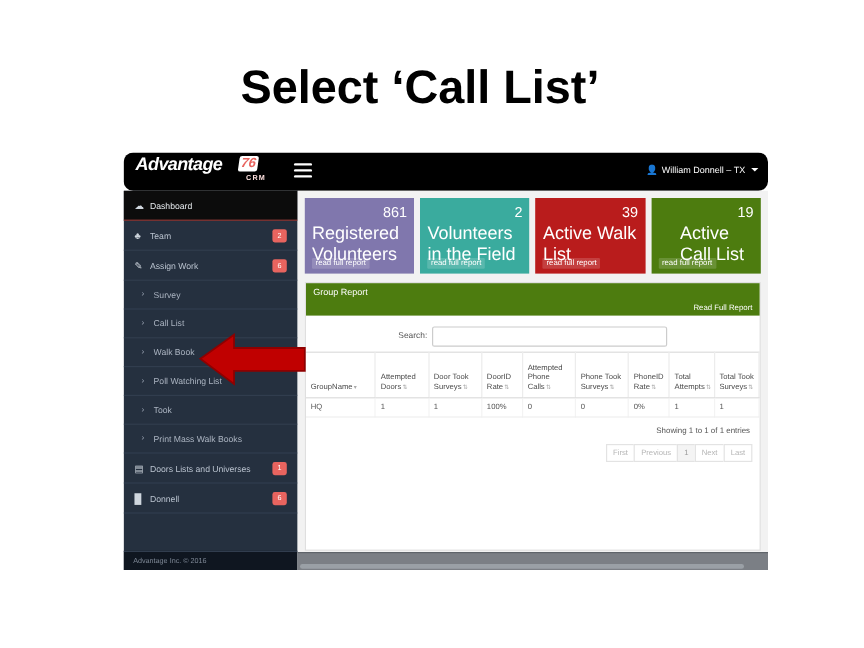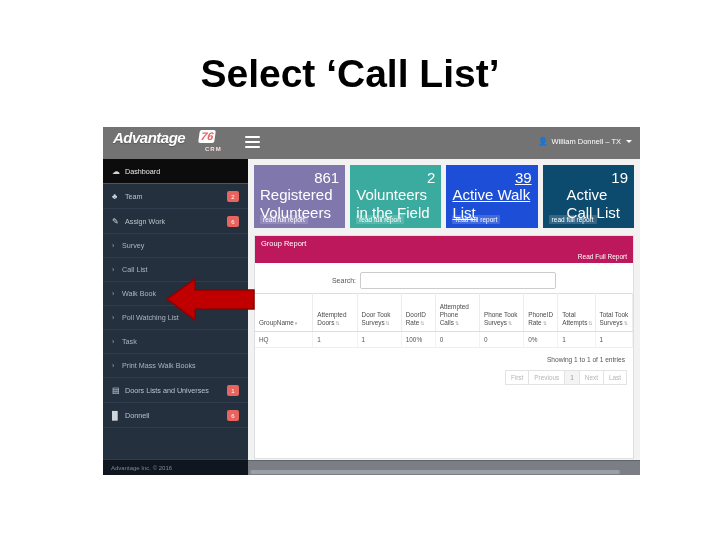--- a/index.html
+++ b/index.html
@@ -40,21 +40,22 @@
     overflow: hidden;
     font-size: 7px;
   }
 
   
   .navbar {
     position: absolute;
     left: 0; top: 0;
     width: 537px;
     height: 32px;
-    background: #737373;
+    background: #000000;
+    border-radius: 8px;
   }
   .brand {
     position: absolute;
     left: 10px;
     top: 2px;
     width: 120px;
     height: 28px;
     color: #ffffff;
   }
   .brand-main {
@@ -155,21 +156,21 @@
     border-bottom: 1px solid #8e3a39;
   }
   .side-item .si-icon {
     width: 13px;
     font-size: 8px;
     color: #cfd6de;
     flex: 0 0 auto;
     display: inline-block;
   }
   .side-item.sub {
-    padding-left: 9px;
+    padding-left: 15px;
     height: 24px;
     color: #aab3c0;
   }
   .side-item.sub .si-icon {
     width: 10px;
     font-size: 7px;
     color: #98a2b0;
   }
   .side-label {
     flex: 1 1 auto;
@@ -228,21 +229,21 @@
     position: relative;
     width: 92px;
     height: 63px;
     color: #ffffff;
     box-sizing: border-box;
     padding: 3px 6px;
     overflow: hidden;
   }
   .card-num {
     text-align: right;
-    font-size: 15px;
+    font-size: 12px;
     line-height: 19px;
     font-weight: 300;
     font-family: "Liberation Sans", sans-serif;
   }
   .card-title {
     font-size: 15px;
     line-height: 18px;
     margin-top: -1px;
   }
   .card-link {
@@ -262,21 +263,21 @@
     top: 76px;
     width: 380px;
     height: 224px;
     background: #ffffff;
     border: 1px solid #dfdfdf;
     box-sizing: border-box;
   }
   .panel-head {
     position: relative;
     height: 27px;
-    background: #be185d;
+    background: #4d7c0f;
     color: #ffffff;
   }
   .panel-head-title {
     position: absolute;
     left: 6px;
     top: 3px;
     font-size: 7.5px;
   }
   .panel-head-link {
     position: absolute;
@@ -450,21 +451,21 @@
         <div class="side-item sub">
           <span class="si-icon">›</span>
           <span class="side-label">Walk Book</span>
         </div>
         <div class="side-item sub">
           <span class="si-icon">›</span>
           <span class="side-label">Poll Watching List</span>
         </div>
         <div class="side-item sub">
           <span class="si-icon">›</span>
-          <span class="side-label">Task</span>
+          <span class="side-label">Took</span>
         </div>
         <div class="side-item sub">
           <span class="si-icon">›</span>
           <span class="side-label">Print Mass Walk Books</span>
         </div>
         <div class="side-item">
           <span class="si-icon">▤</span>
           <span class="side-label">Doors Lists and Universes</span>
           <span class="side-badge">1</span>
         </div>
@@ -483,26 +484,26 @@
         <div class="card" style="background: rgb(128, 119, 173);">
           <div class="card-num">861</div>
           <div class="card-title">Registered Volunteers</div>
           <div class="card-link">read full report</div>
         </div>
         <div class="card" style="background: rgb(58, 171, 158);">
           <div class="card-num">2</div>
           <div class="card-title">Volunteers in the Field</div>
           <div class="card-link">read full report</div>
         </div>
-        <div class="card" style="background: #1d4ed8; text-decoration: underline;">
+        <div class="card" style="background: #b91c1c;">
           <div class="card-num">39</div>
           <div class="card-title">Active Walk List</div>
           <div class="card-link">read full report</div>
         </div>
-        <div class="card" style="background: #0c4a6e; padding-left: 24px;">
+        <div class="card" style="background: #4d7c0f; padding-left: 24px;">
           <div class="card-num">19</div>
           <div class="card-title">Active Call List</div>
           <div class="card-link">read full report</div>
         </div>
       </div>
 
     <div class="panel">
       <div class="panel-head">
         <div class="panel-head-title">Group Report</div>
         <div class="panel-head-link">Read Full Report</div>

